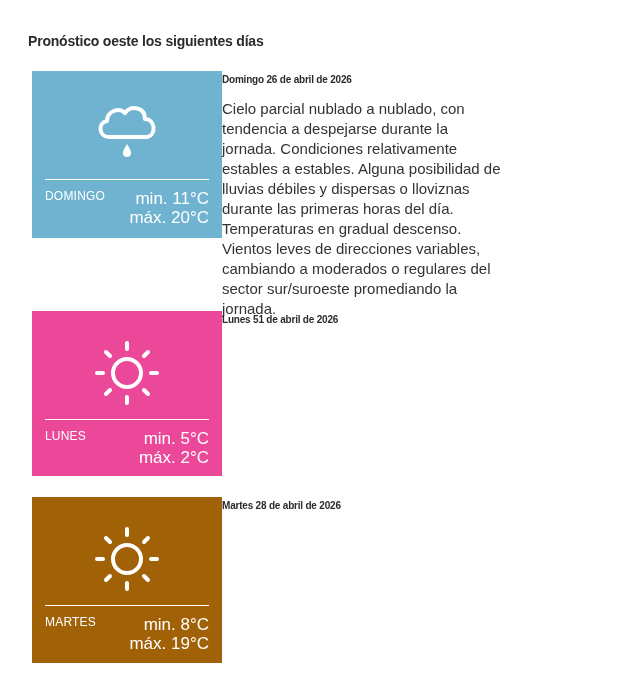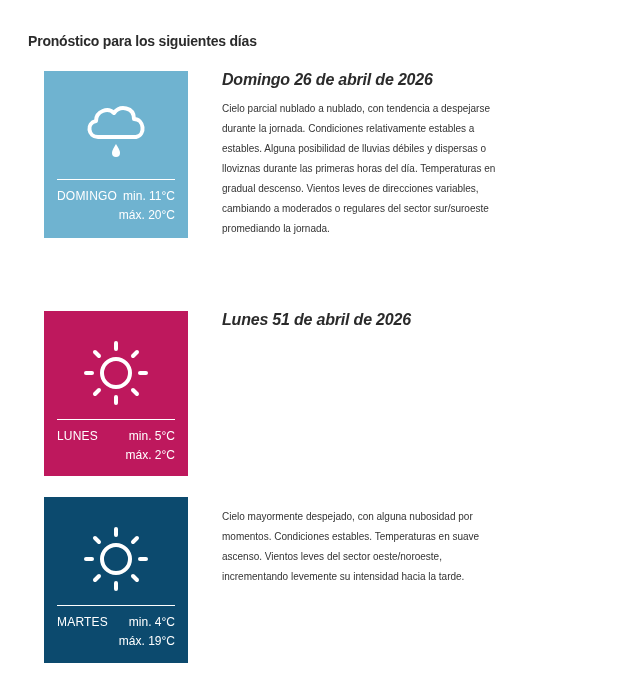--- a/index.html
+++ b/index.html
@@ -8,75 +8,74 @@
     font-family: "Liberation Sans", "DejaVu Sans", sans-serif; color: #333333;
   }
   .title {
     position: absolute; left: 28px; top: 33px;
     font-size: 14px; font-weight: bold; color: #2b2b2b; letter-spacing: -0.2px;
   }
   .day {
     position: absolute; left: 28px; width: 600px;
   }
   .card {
-    position: absolute; left: 16px; top: 0; width: 144px; height: 167px;
+    position: absolute; left: 4px; top: 0; width: 190px; height: 167px;
     background: #6fb3d0; color: #ffffff;
   }
   .card .icon {
     position: absolute; left: 50%; transform: translateX(-50%);
     top: 22px; width: 80px; height: 80px;
   }
   .card .divider {
     position: absolute; left: 13px; right: 13px; top: 108px; height: 1px;
     background: #ffffff;
   }
   .card .dayname {
     position: absolute; left: 13px; top: 118px; font-size: 12px; letter-spacing: 0.2px;
   }
   .card .tmin, .card .tmax {
-    position: absolute; right: 13px; font-size: 12px; text-align: right;
+    position: absolute; right: 13px; font-size: 17px; text-align: right;
   }
   .card .tmin { top: 118px; }
   .card .tmax { top: 137px; }
   .text {
     position: absolute; left: 194px; top: 0; width: 280px;
   }
   .text h3 {
-    margin: 0; font-size: 16px; font-weight: bold; color: #2b2b2b; letter-spacing: -0.2px;
+    margin: 0; font-size: 10px; font-weight: bold; color: #2b2b2b; letter-spacing: -0.2px;
     line-height: 18px;
-    font-style: italic;
   }
   .text p {
-    margin: 10px 0 0 0; font-size: 10px; line-height: 20px; color: #333333;
+    margin: 10px 0 0 0; font-size: 15px; line-height: 20px; color: #333333;
   }
 </style>
 </head>
 <body>
 
-<div class="title">Pronóstico para los siguientes días</div>
+<div class="title">Pronóstico oeste los siguientes días</div>
 
 <div class="day" style="top:71px;">
   <div class="card" style="background: rgb(111, 179, 208); color: rgb(255, 255, 255);">
     <svg class="icon" viewBox="0 0 80 80">
       <path d="M22 44 C12 44 10 30 20 28 C20 18 32 14 38 20 C44 12 58 14 58 26 C68 26 70 42 60 44 Z" fill="none" stroke="#ffffff" stroke-width="4" stroke-linejoin="round"></path>
       <path d="M40 51 C37 56 36 58 36 60 A4 4 0 0 0 44 60 C44 58 43 56 40 51 Z" fill="#ffffff"></path>
     </svg>
     <div class="divider"></div>
     <div class="dayname">DOMINGO</div>
     <div class="tmin">min. 11°C</div>
     <div class="tmax">máx. 20°C</div>
   </div>
   <div class="text">
     <h3>Domingo 26 de abril de 2026</h3>
     <p>Cielo parcial nublado a nublado, con tendencia a despejarse durante la jornada. Condiciones relativamente estables a estables. Alguna posibilidad de lluvias débiles y dispersas o lloviznas durante las primeras horas del día. Temperaturas en gradual descenso. Vientos leves de direcciones variables, cambiando a moderados o regulares del sector sur/suroeste promediando la jornada.</p>
   </div>
 </div>
 
 <div class="day" style="top:311px;">
-  <div class="card" style="height: 165px; background: #be185d; color: rgb(255, 255, 255);">
+  <div class="card" style="height: 165px; background: #ec4899; color: rgb(255, 255, 255);">
     <svg class="icon" viewBox="0 0 80 80">
       <circle cx="40" cy="40" r="14" fill="none" stroke="#ffffff" stroke-width="4"></circle>
       <g stroke="#ffffff" stroke-width="4" stroke-linecap="round">
         <line x1="40" y1="10" x2="40" y2="16"></line>
         <line x1="40" y1="64" x2="40" y2="70"></line>
         <line x1="10" y1="40" x2="16" y2="40"></line>
         <line x1="64" y1="40" x2="70" y2="40"></line>
         <line x1="19" y1="19" x2="23" y2="23"></line>
         <line x1="57" y1="57" x2="61" y2="61"></line>
         <line x1="61" y1="19" x2="57" y2="23"></line>
@@ -87,35 +86,35 @@
     <div class="dayname">LUNES</div>
     <div class="tmin">min. 5°C</div>
     <div class="tmax">máx. 2°C</div>
   </div>
   <div class="text">
     <h3>Lunes 51 de abril de 2026</h3>
   </div>
 </div>
 
 <div class="day" style="top:497px;">
-  <div class="card" style="height: 166px; background: #0c4a6e; color: rgb(255, 255, 255);">
+  <div class="card" style="height: 166px; background: #a16207; color: rgb(255, 255, 255);">
     <svg class="icon" viewBox="0 0 80 80">
       <circle cx="40" cy="40" r="14" fill="none" stroke="#ffffff" stroke-width="4"></circle>
       <g stroke="#ffffff" stroke-width="4" stroke-linecap="round">
         <line x1="40" y1="10" x2="40" y2="16"></line>
         <line x1="40" y1="64" x2="40" y2="70"></line>
         <line x1="10" y1="40" x2="16" y2="40"></line>
         <line x1="64" y1="40" x2="70" y2="40"></line>
         <line x1="19" y1="19" x2="23" y2="23"></line>
         <line x1="57" y1="57" x2="61" y2="61"></line>
         <line x1="61" y1="19" x2="57" y2="23"></line>
         <line x1="19" y1="61" x2="23" y2="57"></line>
       </g>
     </svg>
     <div class="divider"></div>
     <div class="dayname">MARTES</div>
-    <div class="tmin">min. 4°C</div>
+    <div class="tmin">min. 8°C</div>
     <div class="tmax">máx. 19°C</div>
   </div>
   <div class="text">
-    <p>Cielo mayormente despejado, con alguna nubosidad por momentos. Condiciones estables. Temperaturas en suave ascenso. Vientos leves del sector oeste/noroeste, incrementando levemente su intensidad hacia la tarde.</p>
+    <h3>Martes 28 de abril de 2026</h3>
   </div>
 </div>
 
 </body></html>

